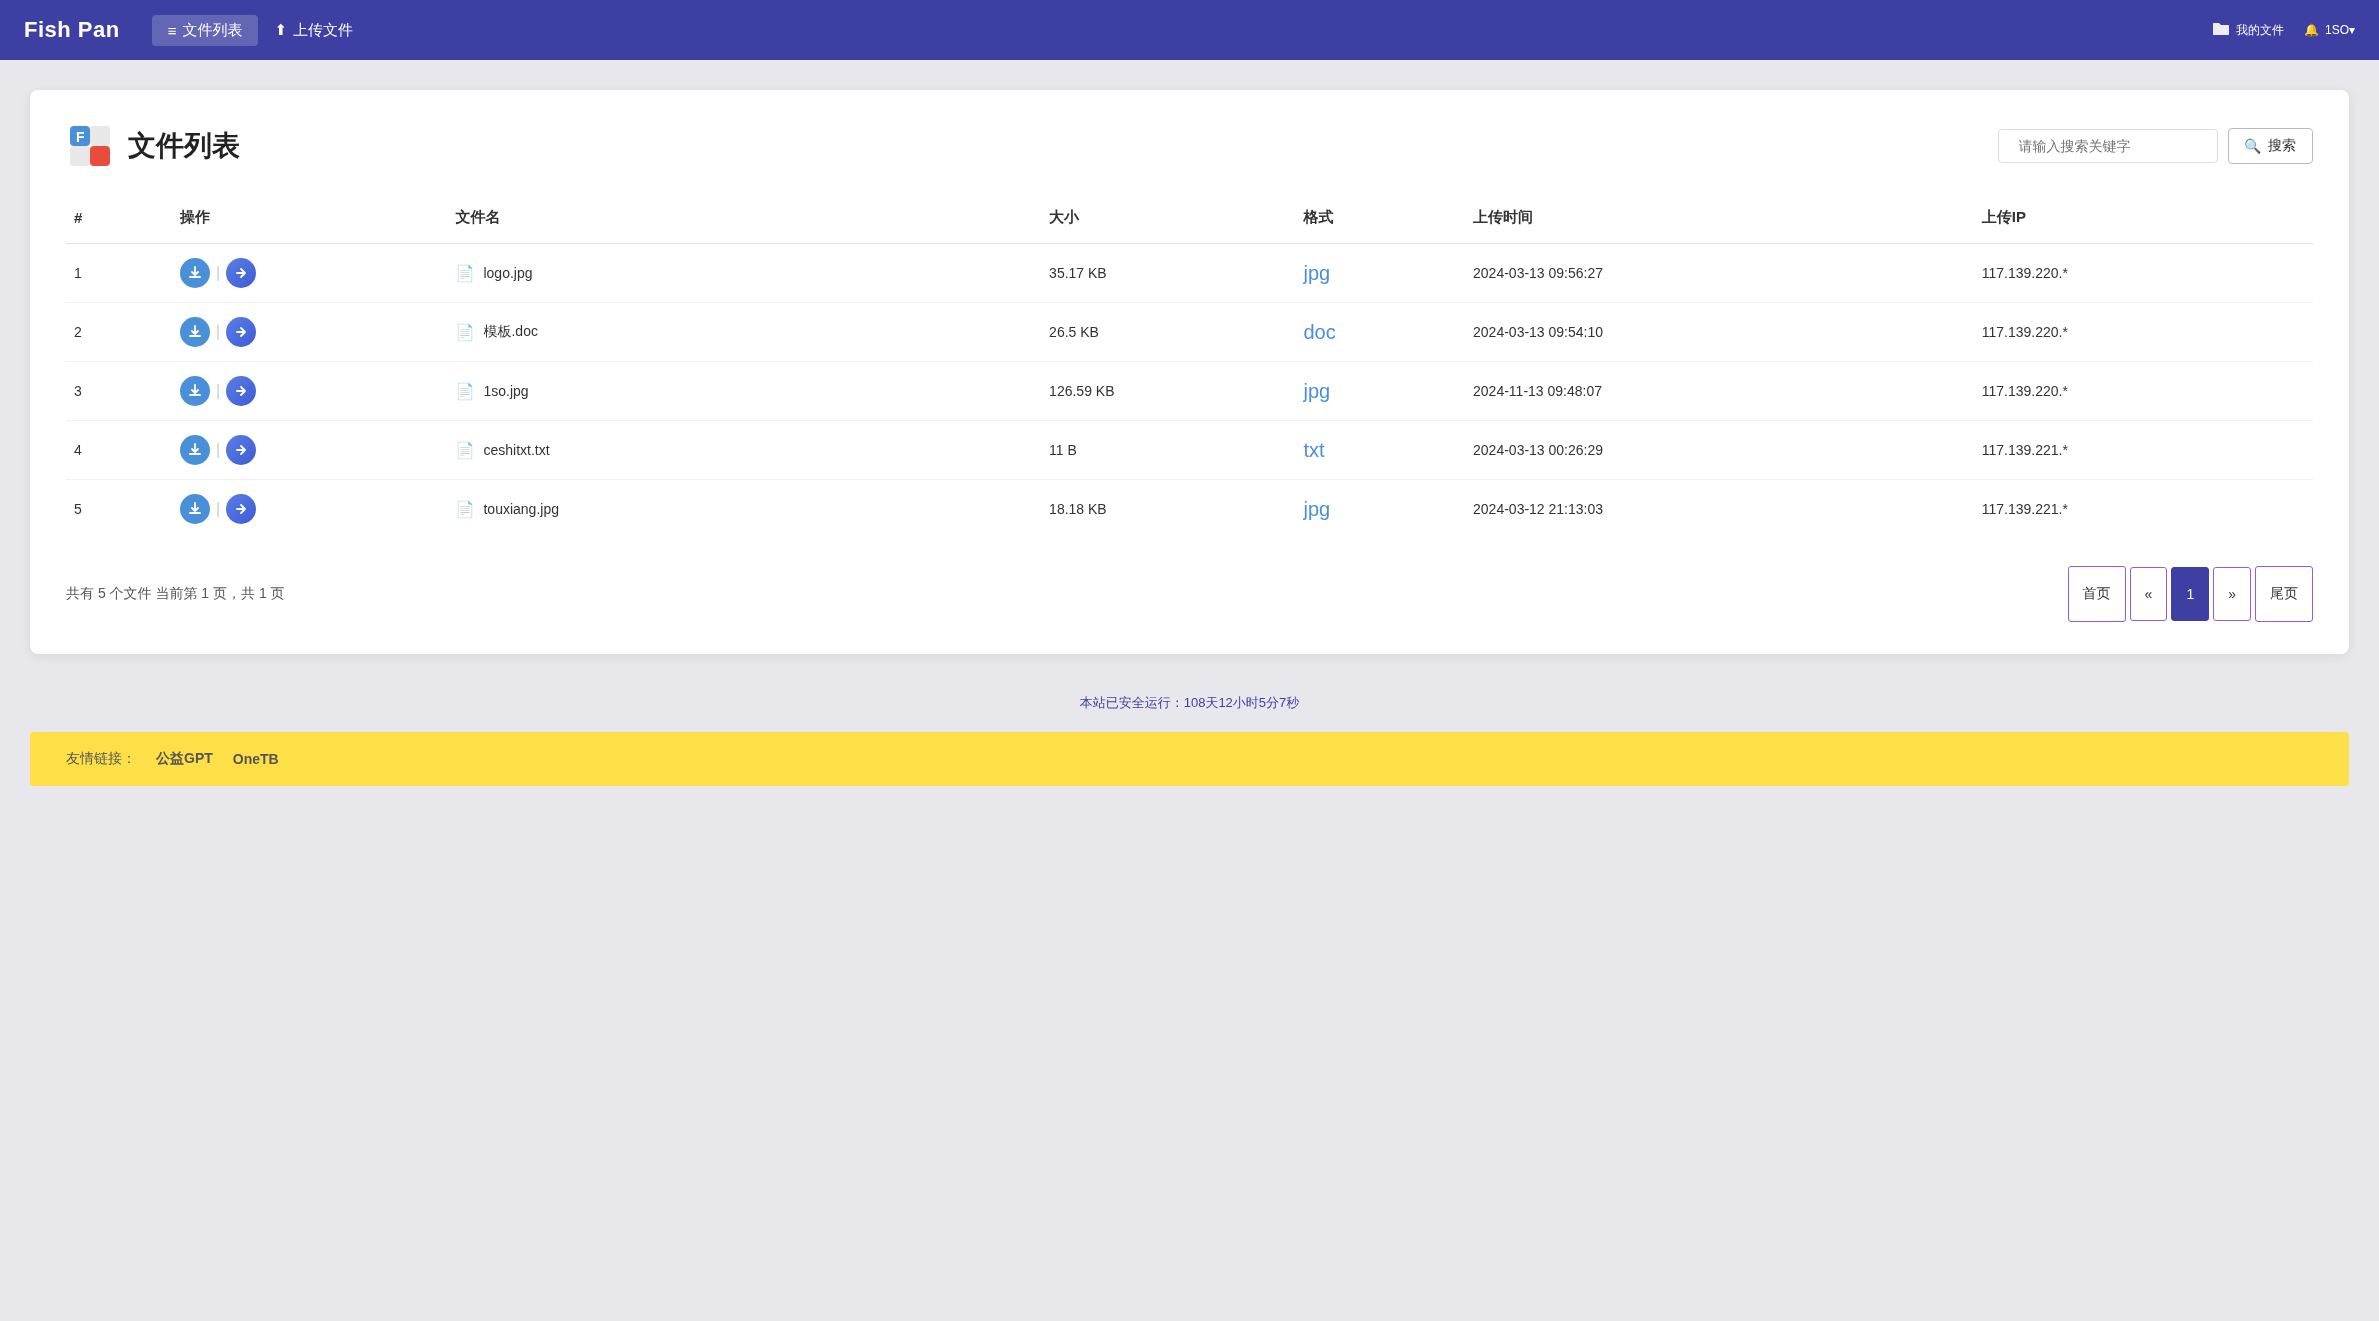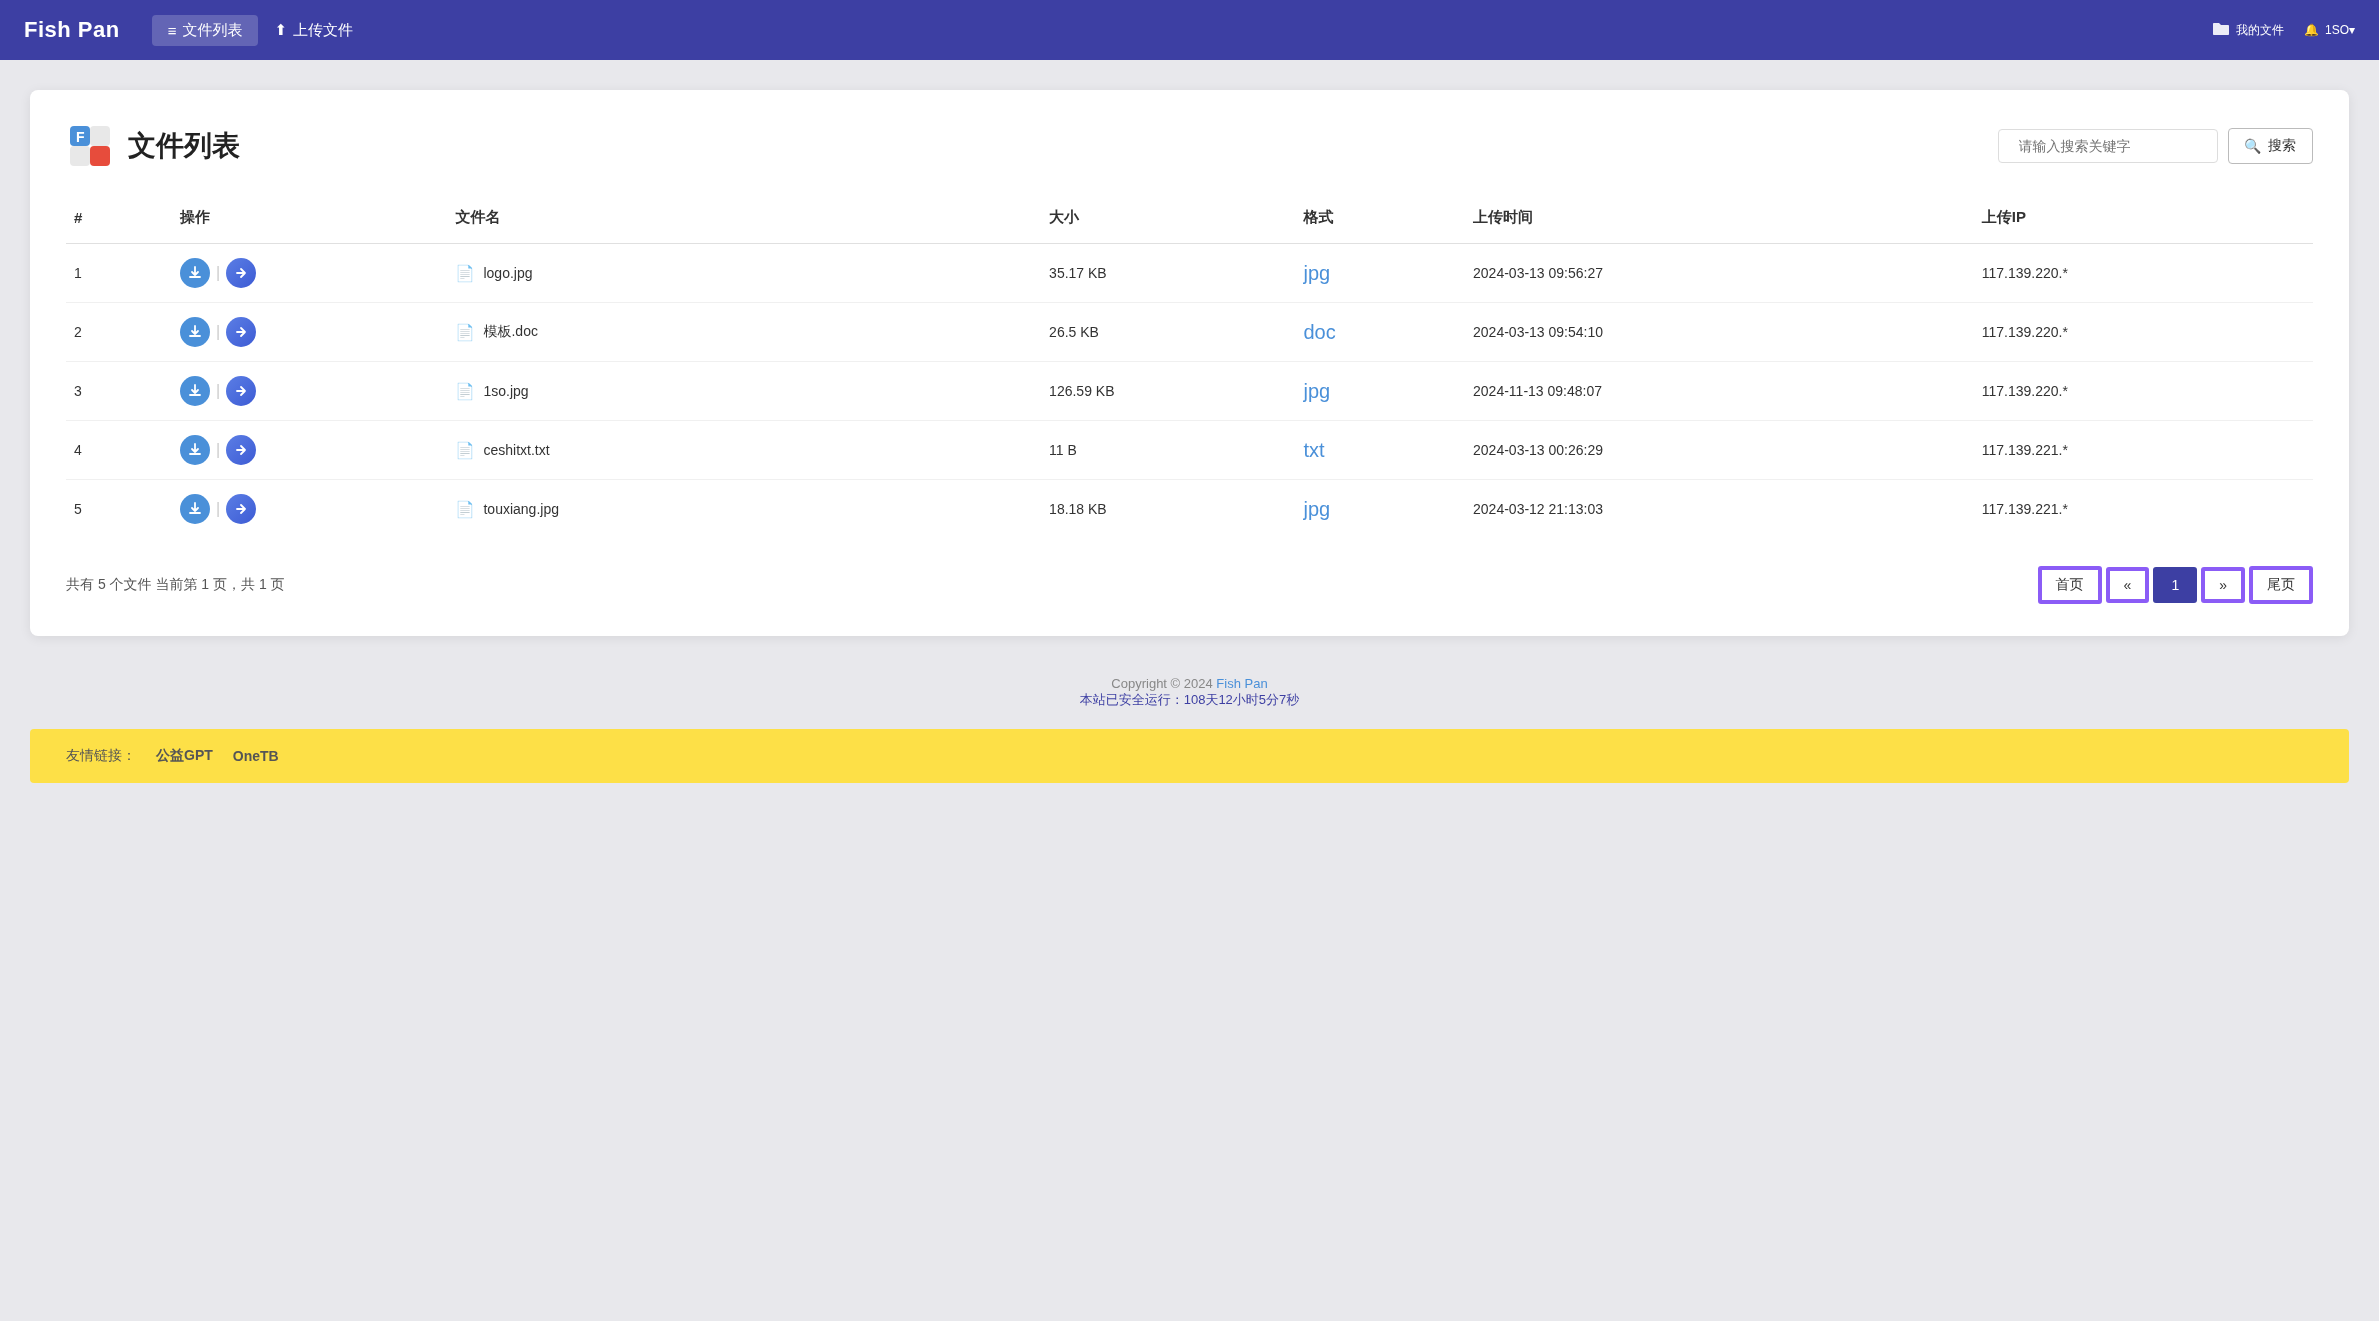--- a/index.html
+++ b/index.html
@@ -215,23 +215,23 @@
     .pagination-info {
       font-size: 14px;
       color: #555;
     }
     .pagination {
       display: flex;
       align-items: center;
       gap: 4px;
     }
     .page-btn {
-      border: 4px solid #8b5cf6;
+      border: 1px solid #8b5cf6;
       background: white;
-      padding: 6px 14px;
+      padding: 18px 14px;
       font-size: 14px;
       color: #333;
       cursor: pointer;
       border-radius: 3px;
     }
     .page-btn.active {
       background: #3d3fa3;
       color: white;
       border-color: #3d3fa3;
     }
@@ -484,23 +484,20 @@
         <button class="page-btn active">1</button>
         <button class="page-btn">»</button>
         <button class="page-btn">尾页</button>
       </div>
     </div>
 
   </div>
 </div>
 
 <div class="footer">
-  <div>
-    <span>Copyright © 2024 </span><a href="#">Fish Pan</a>
-  </div>
   <div class="uptime">
     <span>本站已安全运行：</span><span>108天12小时5分7秒</span>
   </div>
 </div>
 
 <div class="links-bar">
   <span>友情链接：</span>
   <a href="#">公益GPT</a>
   <a href="#">OneTB</a>
 </div>

